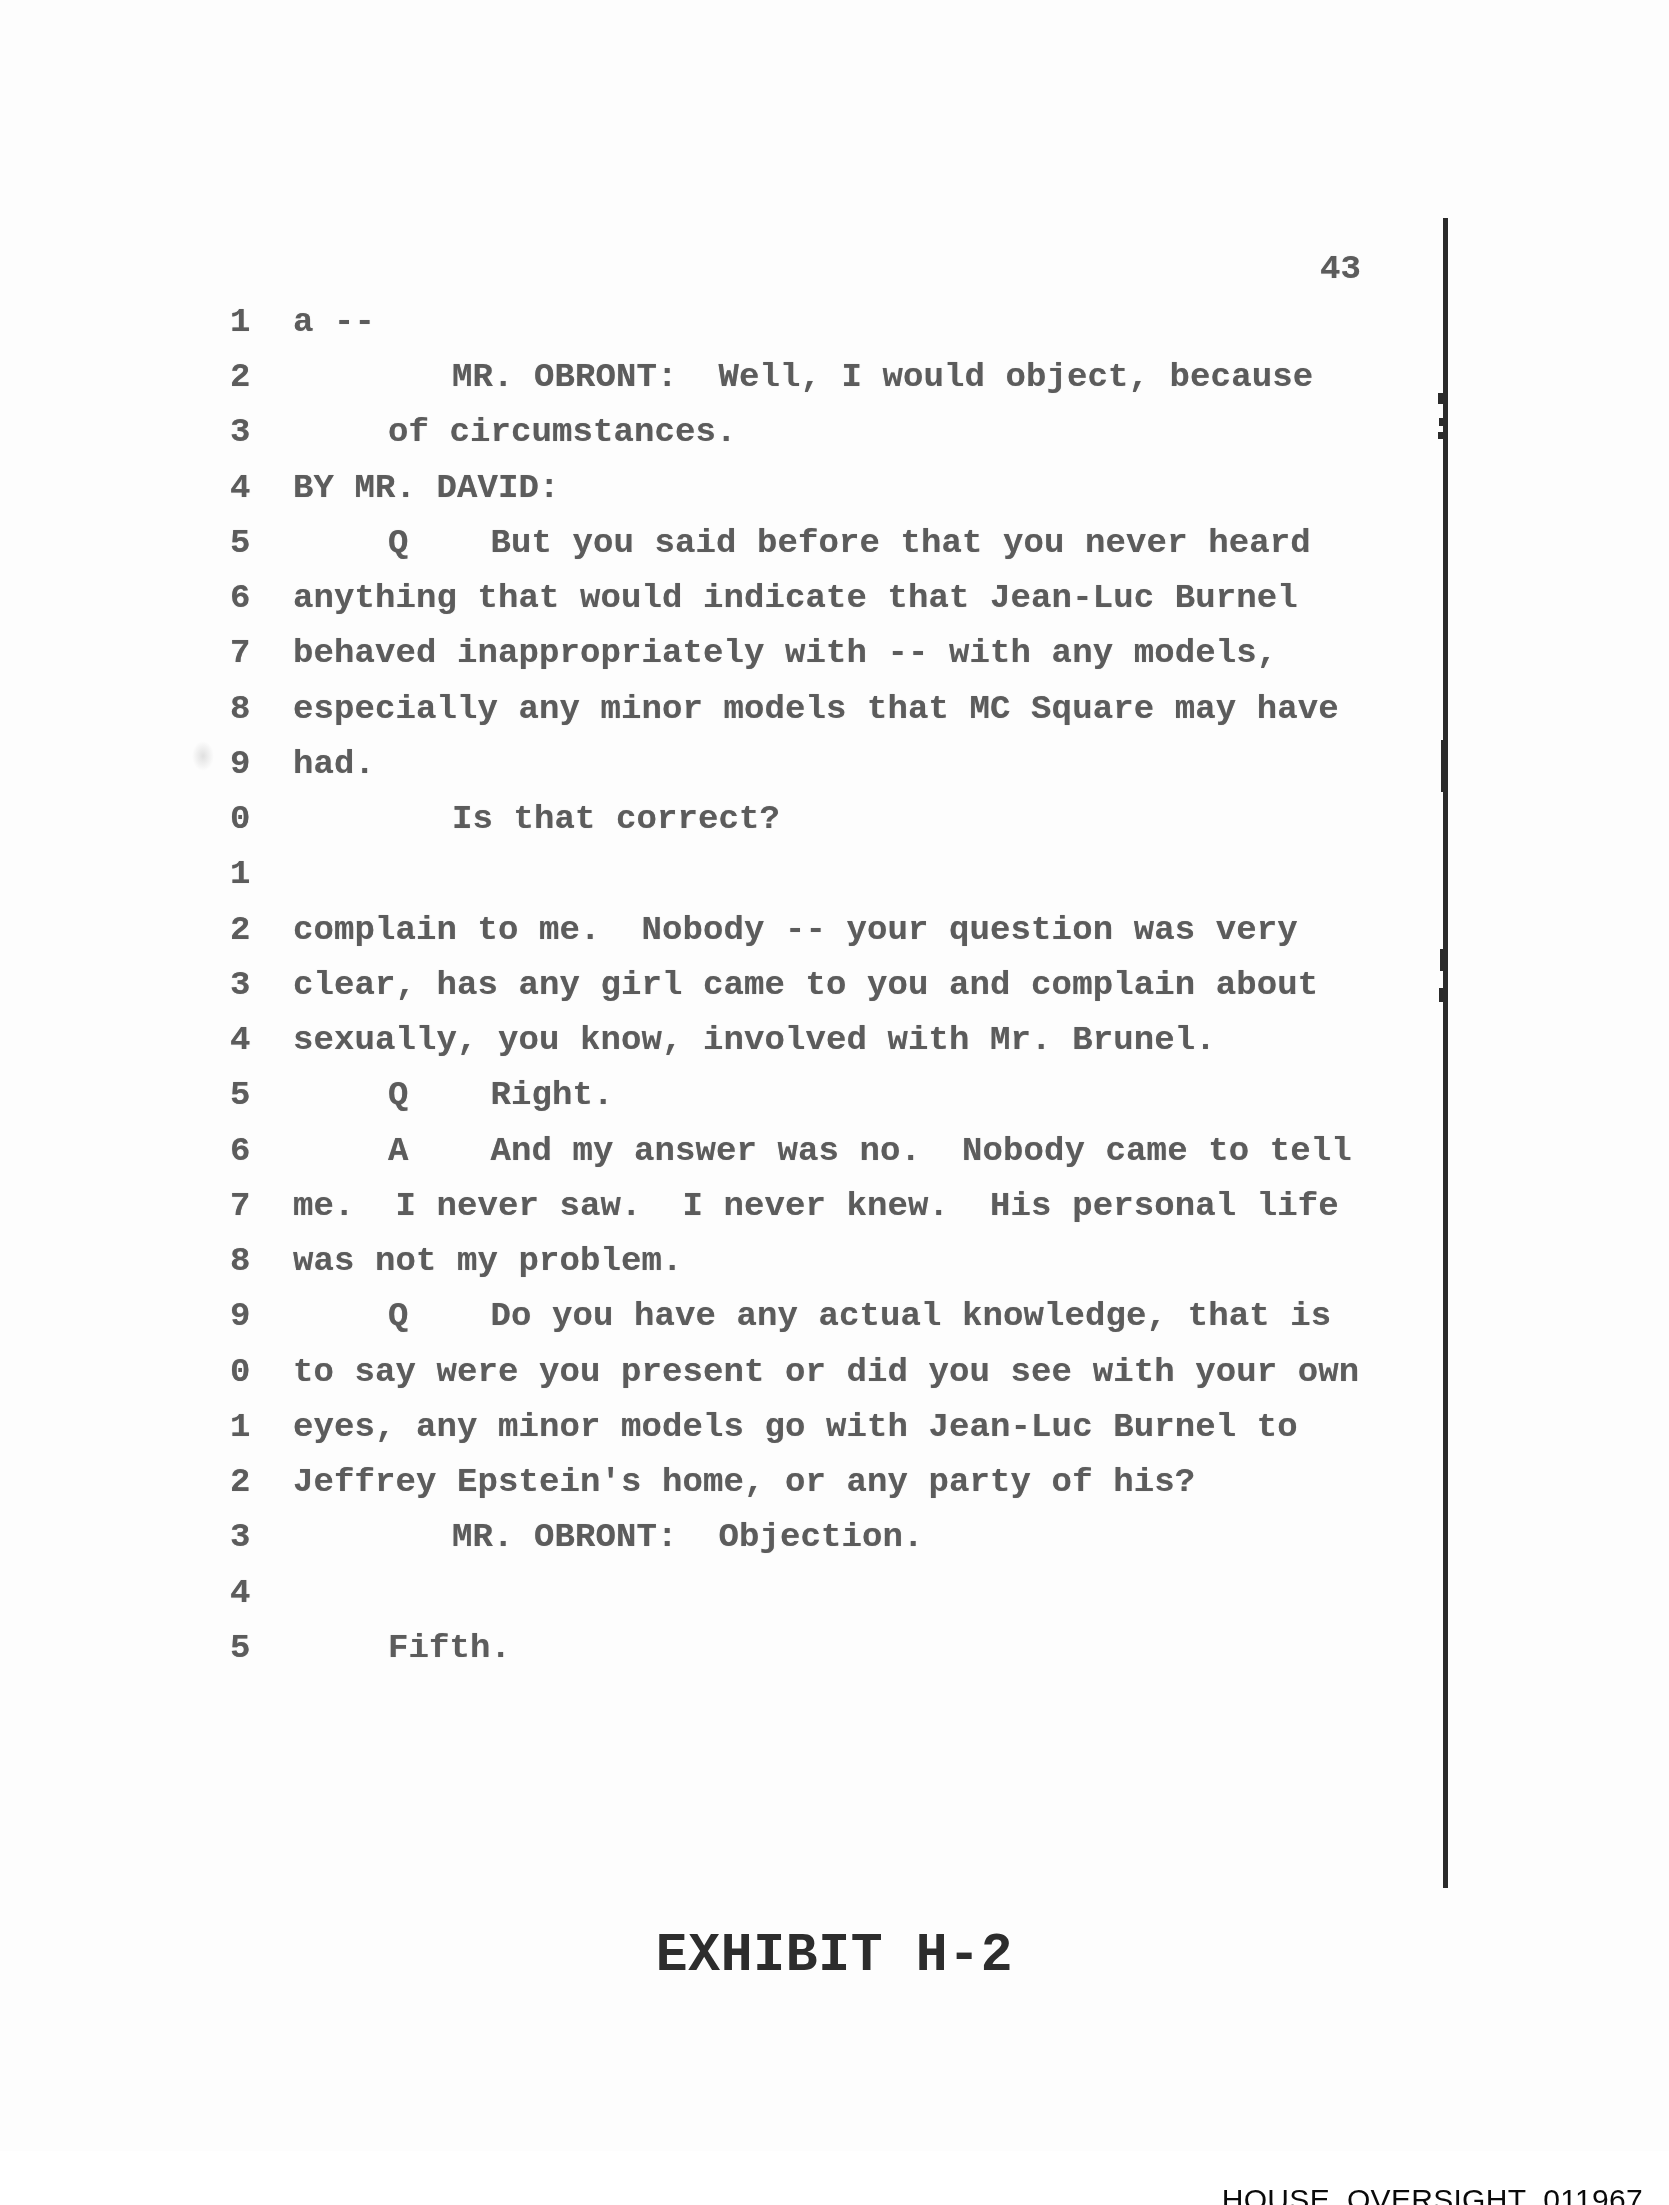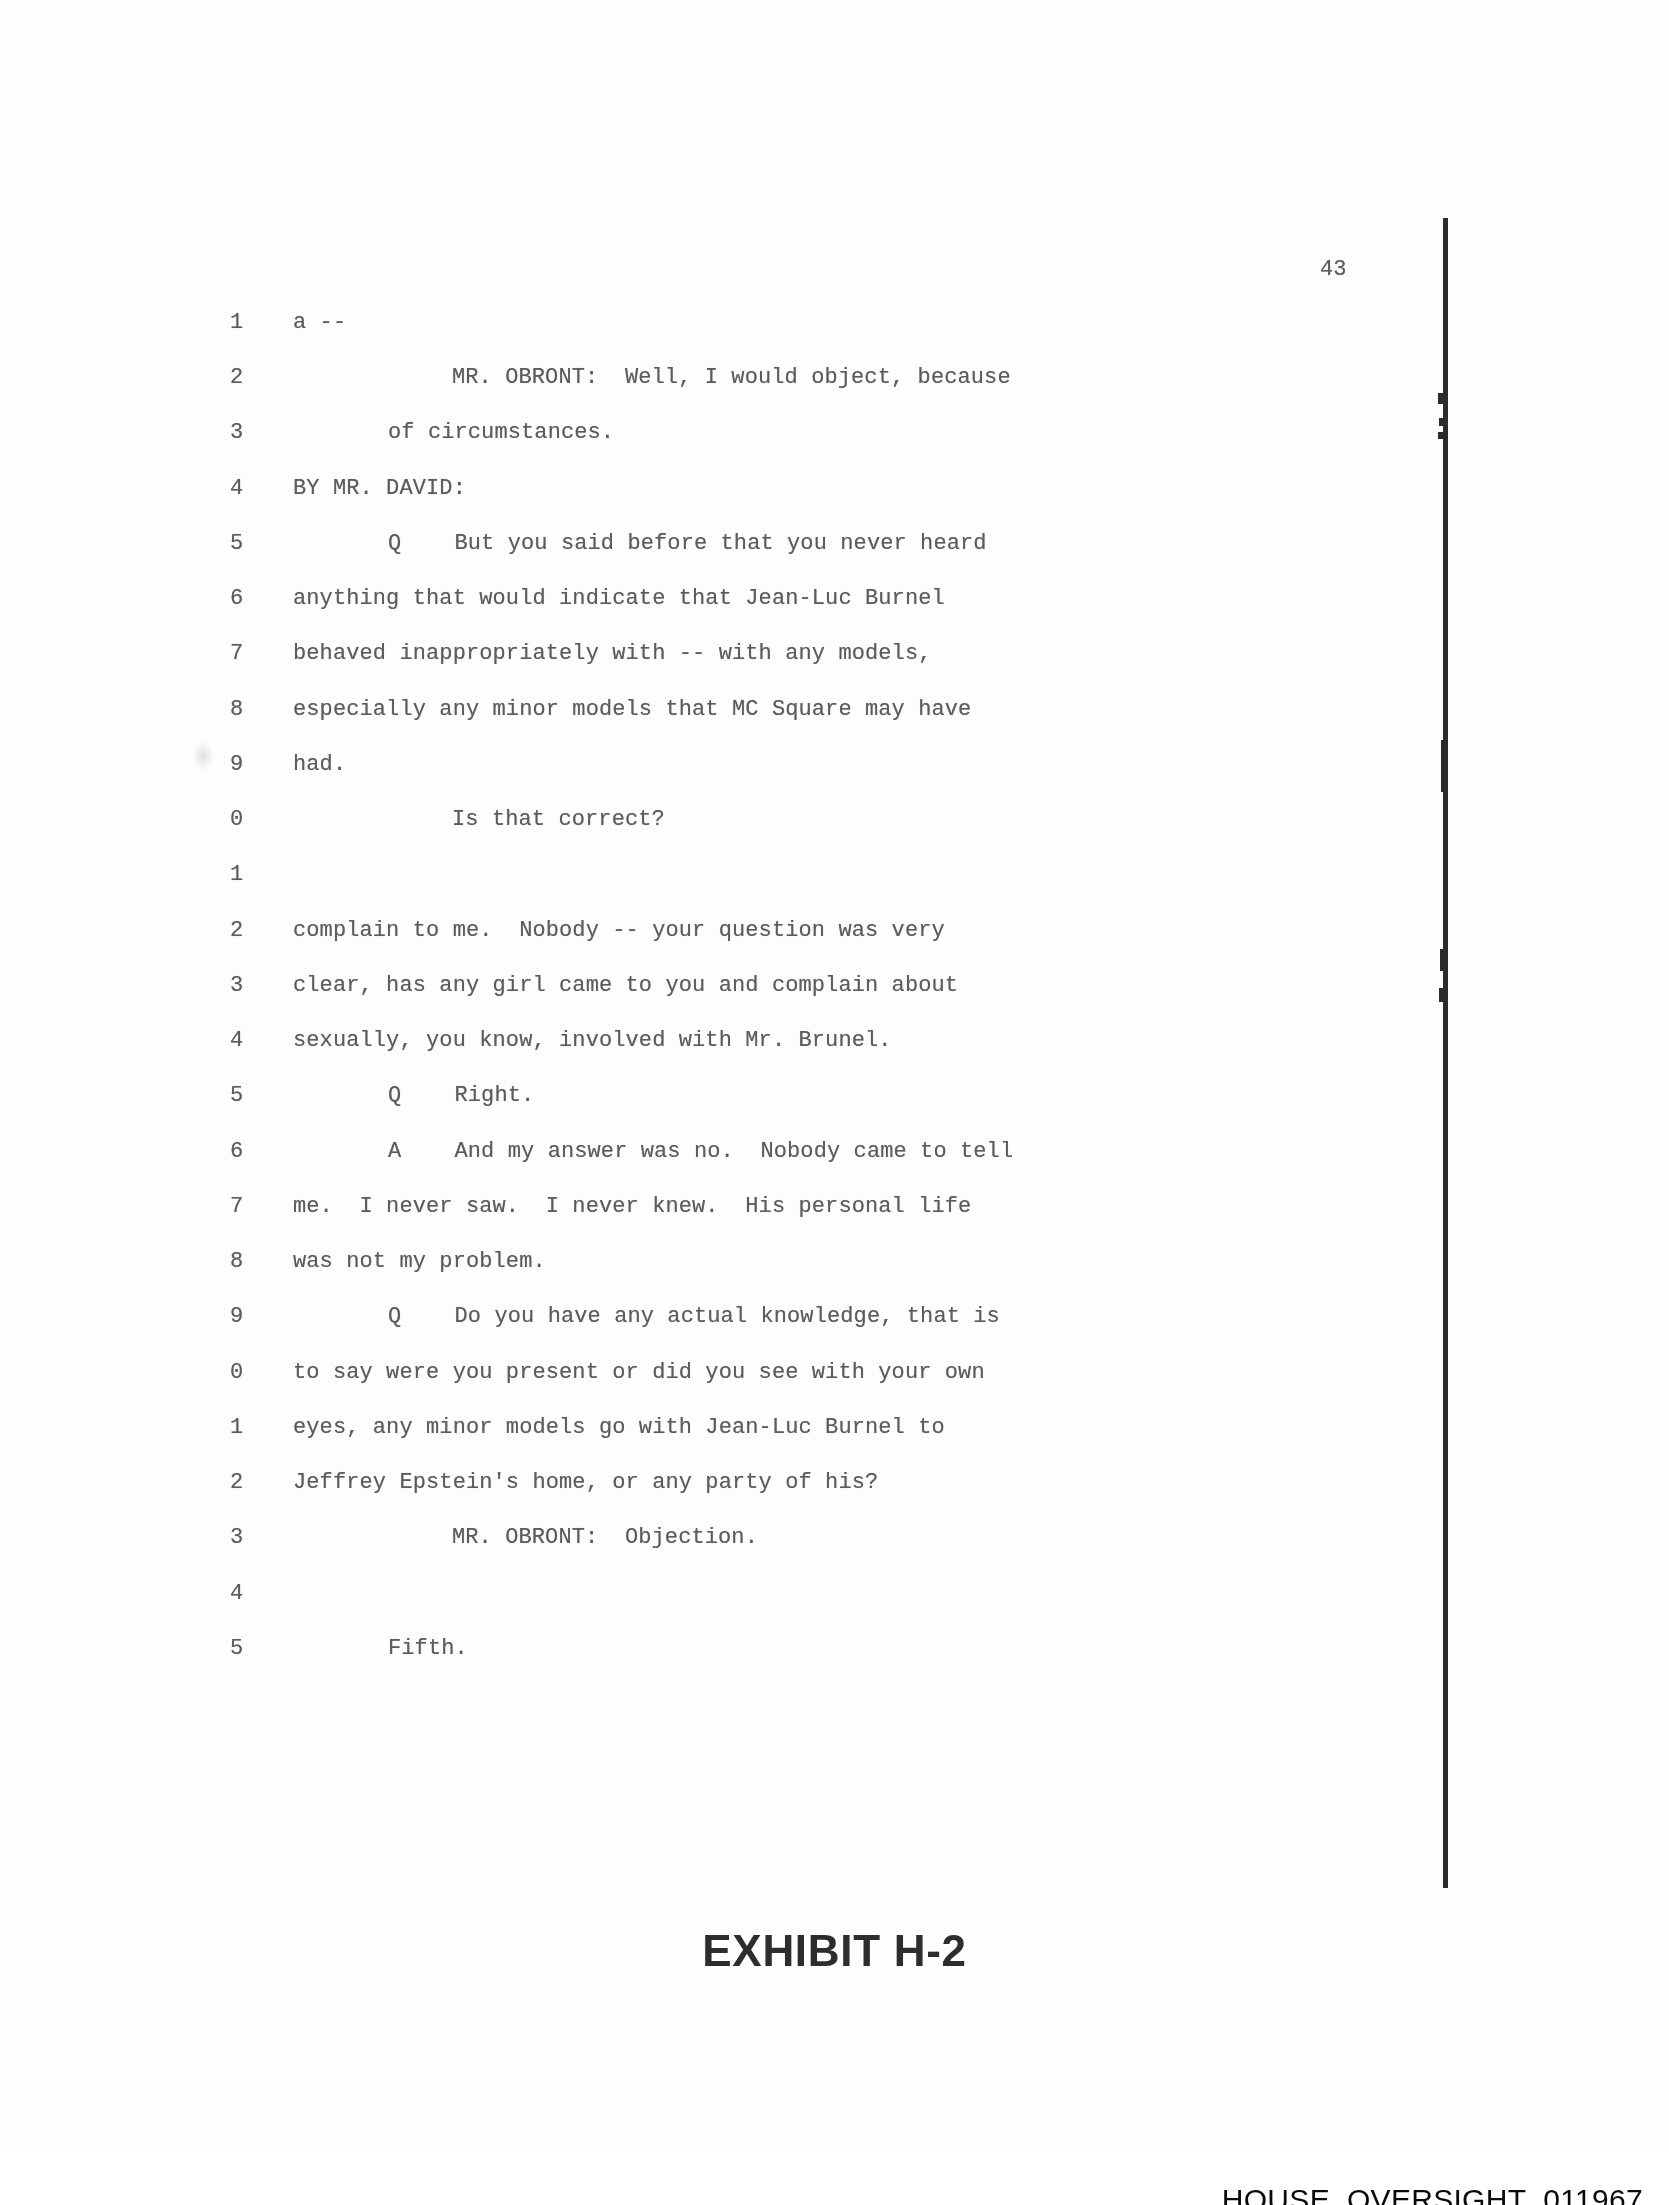--- a/index.html
+++ b/index.html
@@ -6,24 +6,25 @@
   body{
     width:1669px;height:2205px;
     background:#fdfdfd;
     position:relative;
     overflow:hidden;
     font-family:"Liberation Mono","DejaVu Sans Mono",monospace;
   }
   
   .typ{
     color:#5c5c5c;
-    font-size:22px;
+    font-size:34px;
     letter-spacing:0.1px;
     text-shadow:0 0 0.7px rgba(92,92,92,.55);
     white-space:pre;
+    font-weight:bold;
   }
   .page-number{
     position:absolute;
     left:1320px;top:254px;
     line-height:31px;
   }
   .transcript{
     position:absolute;
     left:0;top:295px;
     width:1669px;
@@ -60,23 +61,23 @@
   .smudge{
     position:absolute;
     left:192px;top:741px;width:22px;height:30px;
     background:radial-gradient(ellipse at center,rgba(120,120,120,.22),rgba(120,120,120,0) 70%);
   }
 
   .exhibit{
     position:absolute;
     left:0;top:1926px;width:1669px;
     text-align:center;
-    font-family:Liberation Sans, sans-serif;
+    font-family:Liberation Mono, monospace;
     font-weight:bold;
-    font-size:44px;
+    font-size:53px;
     letter-spacing:0.7px;
     color:#2d2d2d;
   }
   .footer-band{
     position:absolute;
     left:0;bottom:0;width:1669px;height:54px;
     background:#ffffff;
   }
   .bates{
     position:absolute;

